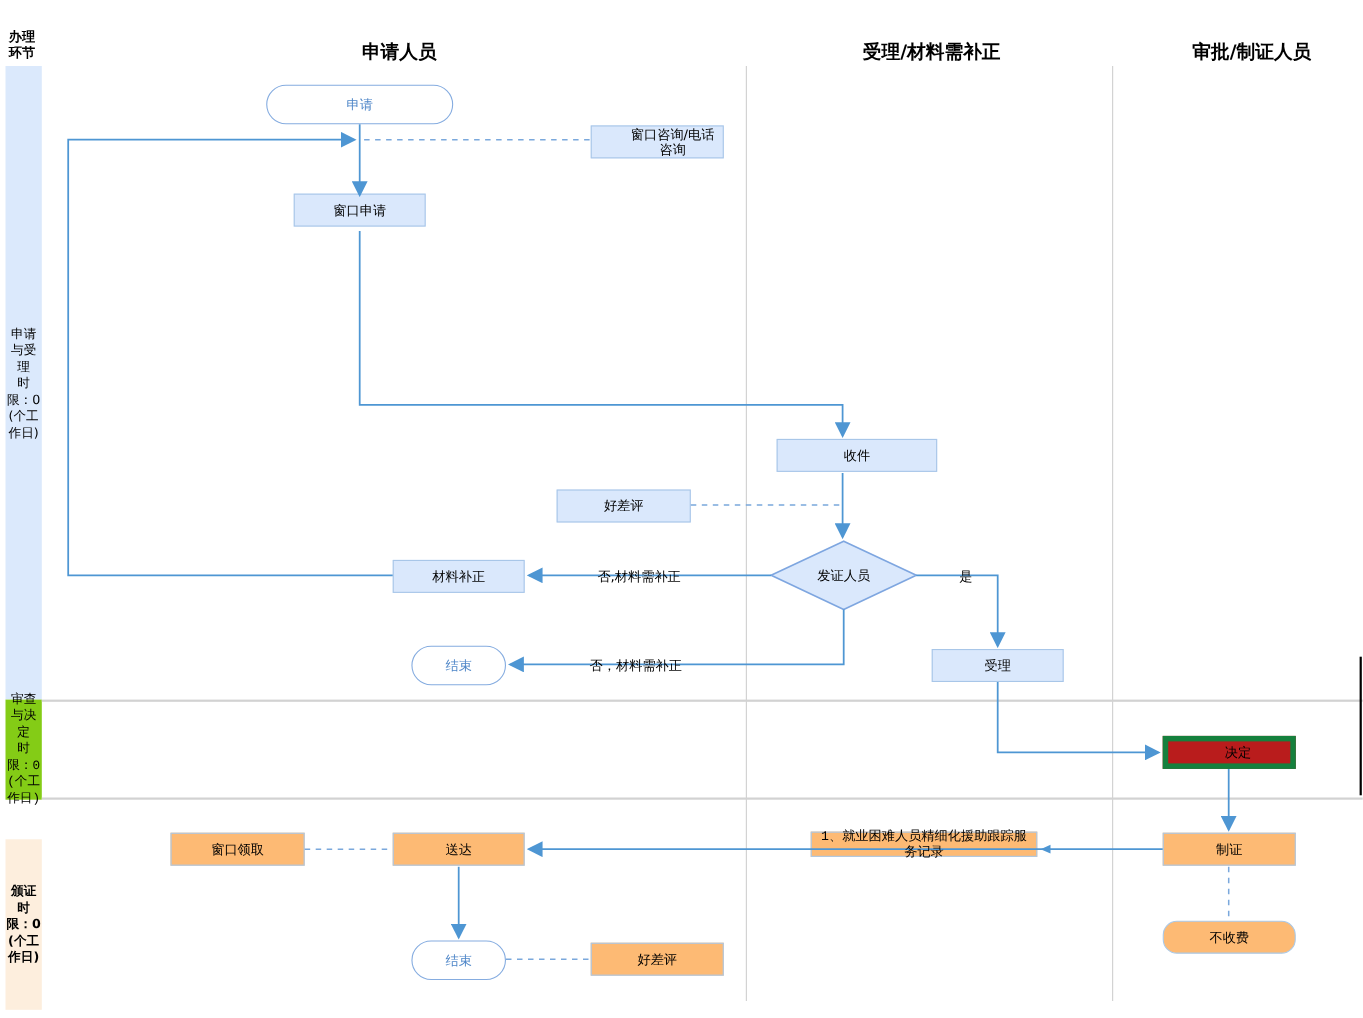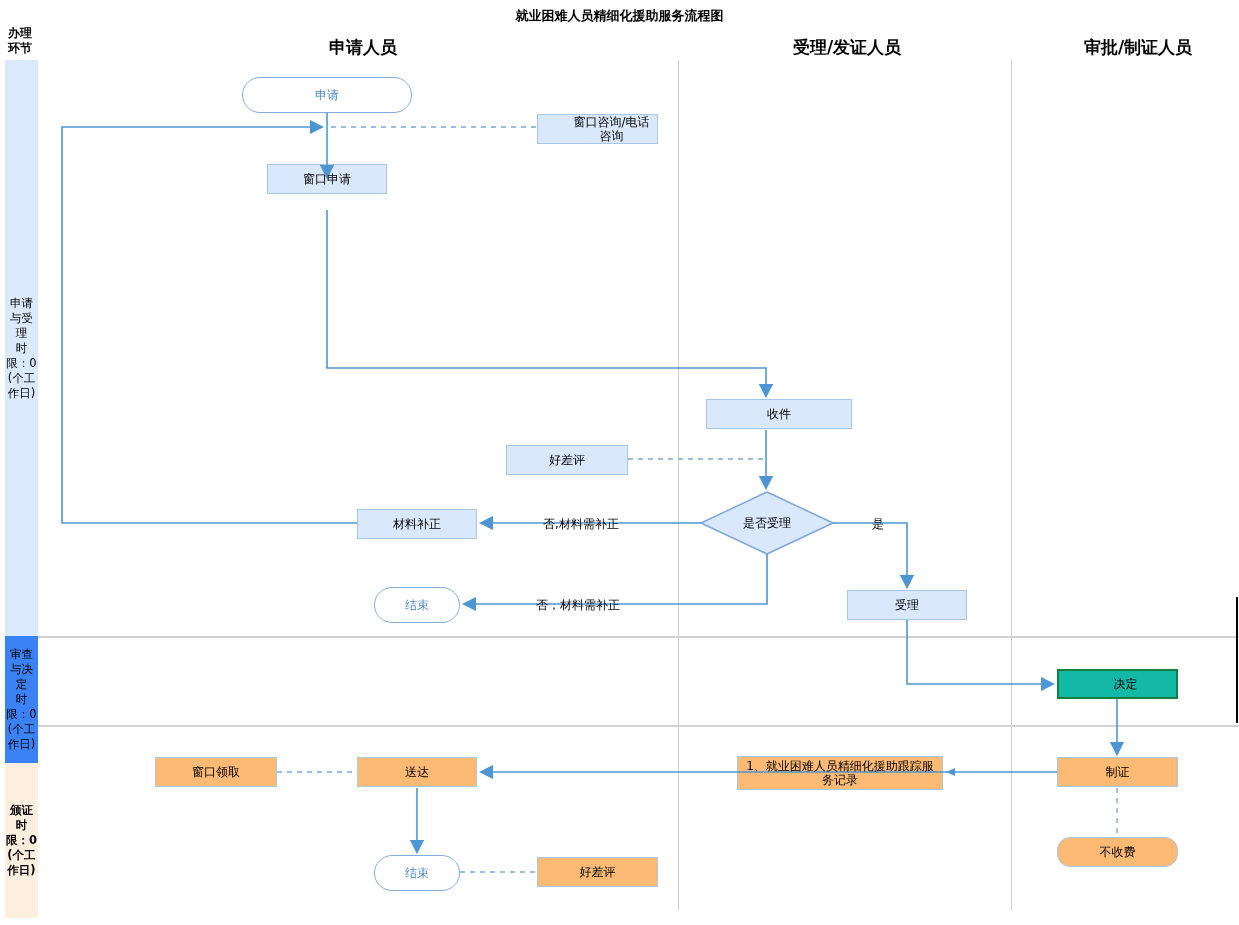--- a/index.html
+++ b/index.html
@@ -25,51 +25,50 @@
   }
   .vlane{position:absolute;width:1px;background:#cfcfcf;top:60px;height:850px;}
   .hlane{position:absolute;height:2px;background:#d2d2d2;left:38px;width:1201px;}
   .node{
     position:absolute;box-sizing:border-box;display:flex;align-items:center;justify-content:center;
     text-align:center;font-size:12px;line-height:14px;
   }
   .node>span{position:relative;z-index:5;padding:0 4px;}
   .n-blue{background:#dae8fc;border:1px solid #a8c6e8;}
   .n-peach{background:#fdba74;border:1px solid #aac9e8;}
-  .n-green{background:#14b8a6;border:2px solid #15803d;padding-left:16px;}
+  .n-green{background:#b91c1c;border:5px solid #15803d;padding-left:16px;}
   .stadium{background:#ffffff;border:1px solid #85ace0;border-radius:18px;color:#4e86c8;}
   .diamond-label{
     position:absolute;z-index:5;display:flex;align-items:center;justify-content:center;
     font-size:12px;text-align:center;
   }
   .elabel{position:absolute;z-index:6;font-size:12px;white-space:nowrap;}
   .elabel.center{transform:translateX(-50%);}
   svg.layer{position:absolute;left:0;top:0;z-index:2;pointer-events:none;}
   .scroll-thumb{position:absolute;left:1236px;top:597px;width:2px;height:126px;background:#000;}
 </style>
 </head>
 <body>
 
 <div class="canvas">
 
-  <div class="title">就业困难人员精细化援助服务流程图</div>
   <div class="corner">办理
 环节</div>
   <div class="col-h" style="left:363px;">申请人员</div>
-  <div class="col-h" style="left:847px;">受理/发证人员</div>
+  <div class="col-h" style="left:847px;">受理/材料需补正</div>
   <div class="col-h" style="left:1138px;">审批/制证人员</div>
 
   <div class="sidebar-sec" style="top:60px;height:576px;background:#dbe9fc;">申请
 与受
 理
 时
 限：0
 (个工
 作日)</div>
-  <div class="sidebar-sec" style="top:636px;height:127px;background:#3b82f6;">审查
+  <div class="sidebar-sec" style="top:636px;height:91px;background:#84cc16;font-family:Liberation Mono, monospace;">审查
 与决
 定
 时
 限：0
 (个工
 作日)</div>
   <div class="sidebar-sec" style="top:763px;height:155px;background:#fdeedd;font-weight:bold;">颁证
 时
 限：0
 (个工
@@ -79,21 +78,21 @@
   <div class="vlane" style="left:1011px;"></div>
   <div class="hlane" style="top:636px;"></div>
   <div class="hlane" style="top:725px;"></div>
 
   <div class="node stadium" style="left:242px;top:77px;width:170px;height:36px;">
       <span>申请</span>
     </div>
   <div class="node n-blue" style="left:537px;top:114px;width:121px;height:30px;padding-left:28px;">
       <span>窗口咨询/电话咨询</span>
     </div>
-  <div class="node n-blue" style="left:267px;top:164px;width:120px;height:30px;">
+  <div class="node n-blue" style="left:267px;top:176px;width:120px;height:30px;">
       <span>窗口申请</span>
     </div>
   <div class="node n-blue" style="left:706px;top:399px;width:146px;height:30px;">
       <span>收件</span>
     </div>
   <div class="node n-blue" style="left:506px;top:445px;width:122px;height:30px;">
       <span>好差评</span>
     </div>
   <div class="node n-blue" style="left:357px;top:509px;width:120px;height:30px;">
       <span>材料补正</span>
@@ -103,21 +102,21 @@
     </div>
   <div class="node n-blue" style="left:847px;top:590px;width:120px;height:30px;">
       <span>受理</span>
     </div>
   <div class="node n-green" style="left:1057px;top:669px;width:121px;height:30px;">
       <span>决定</span>
     </div>
   <div class="node n-peach" style="left:1057px;top:757px;width:121px;height:30px;">
       <span>制证</span>
     </div>
-  <div class="node n-peach" style="left:737px;top:756px;width:206px;height:34px;">
+  <div class="node n-peach" style="left:737px;top:756px;width:206px;height:23px;font-family:Liberation Mono, monospace;">
       <span>1、就业困难人员精细化援助跟踪服务记录</span>
     </div>
   <div class="node n-peach" style="left:357px;top:757px;width:120px;height:30px;">
       <span>送达</span>
     </div>
   <div class="node n-peach" style="left:155px;top:757px;width:122px;height:30px;">
       <span>窗口领取</span>
     </div>
   <div class="node n-peach" style="left:1057px;top:837px;width:121px;height:30px;border-radius:13px;">
       <span>不收费</span>
@@ -155,20 +154,20 @@
 
     <g stroke="#7aa8dc" stroke-width="1.4" fill="none" stroke-dasharray="5 5">
       <path d="M331 127 H537"></path>
       <path d="M628 459 H763"></path>
       <path d="M277 772 H357"></path>
       <path d="M1117 788 V835"></path>
       <path d="M460 872 H537"></path>
     </g>
   </svg>
 
-  <div class="diamond-label" style="left:707px;top:512px;width:120px;height:22px;">是否受理</div>
+  <div class="diamond-label" style="left:707px;top:512px;width:120px;height:22px;">发证人员</div>
   <div class="elabel" style="left:872px;top:516px;">是</div>
   <div class="elabel center" style="left:581px;top:516px;">否,材料需补正</div>
   <div class="elabel center" style="left:578px;top:597px;">否，材料需补正</div>
 
   <div class="scroll-thumb"></div>
 
 </div>
 
 </body></html>

